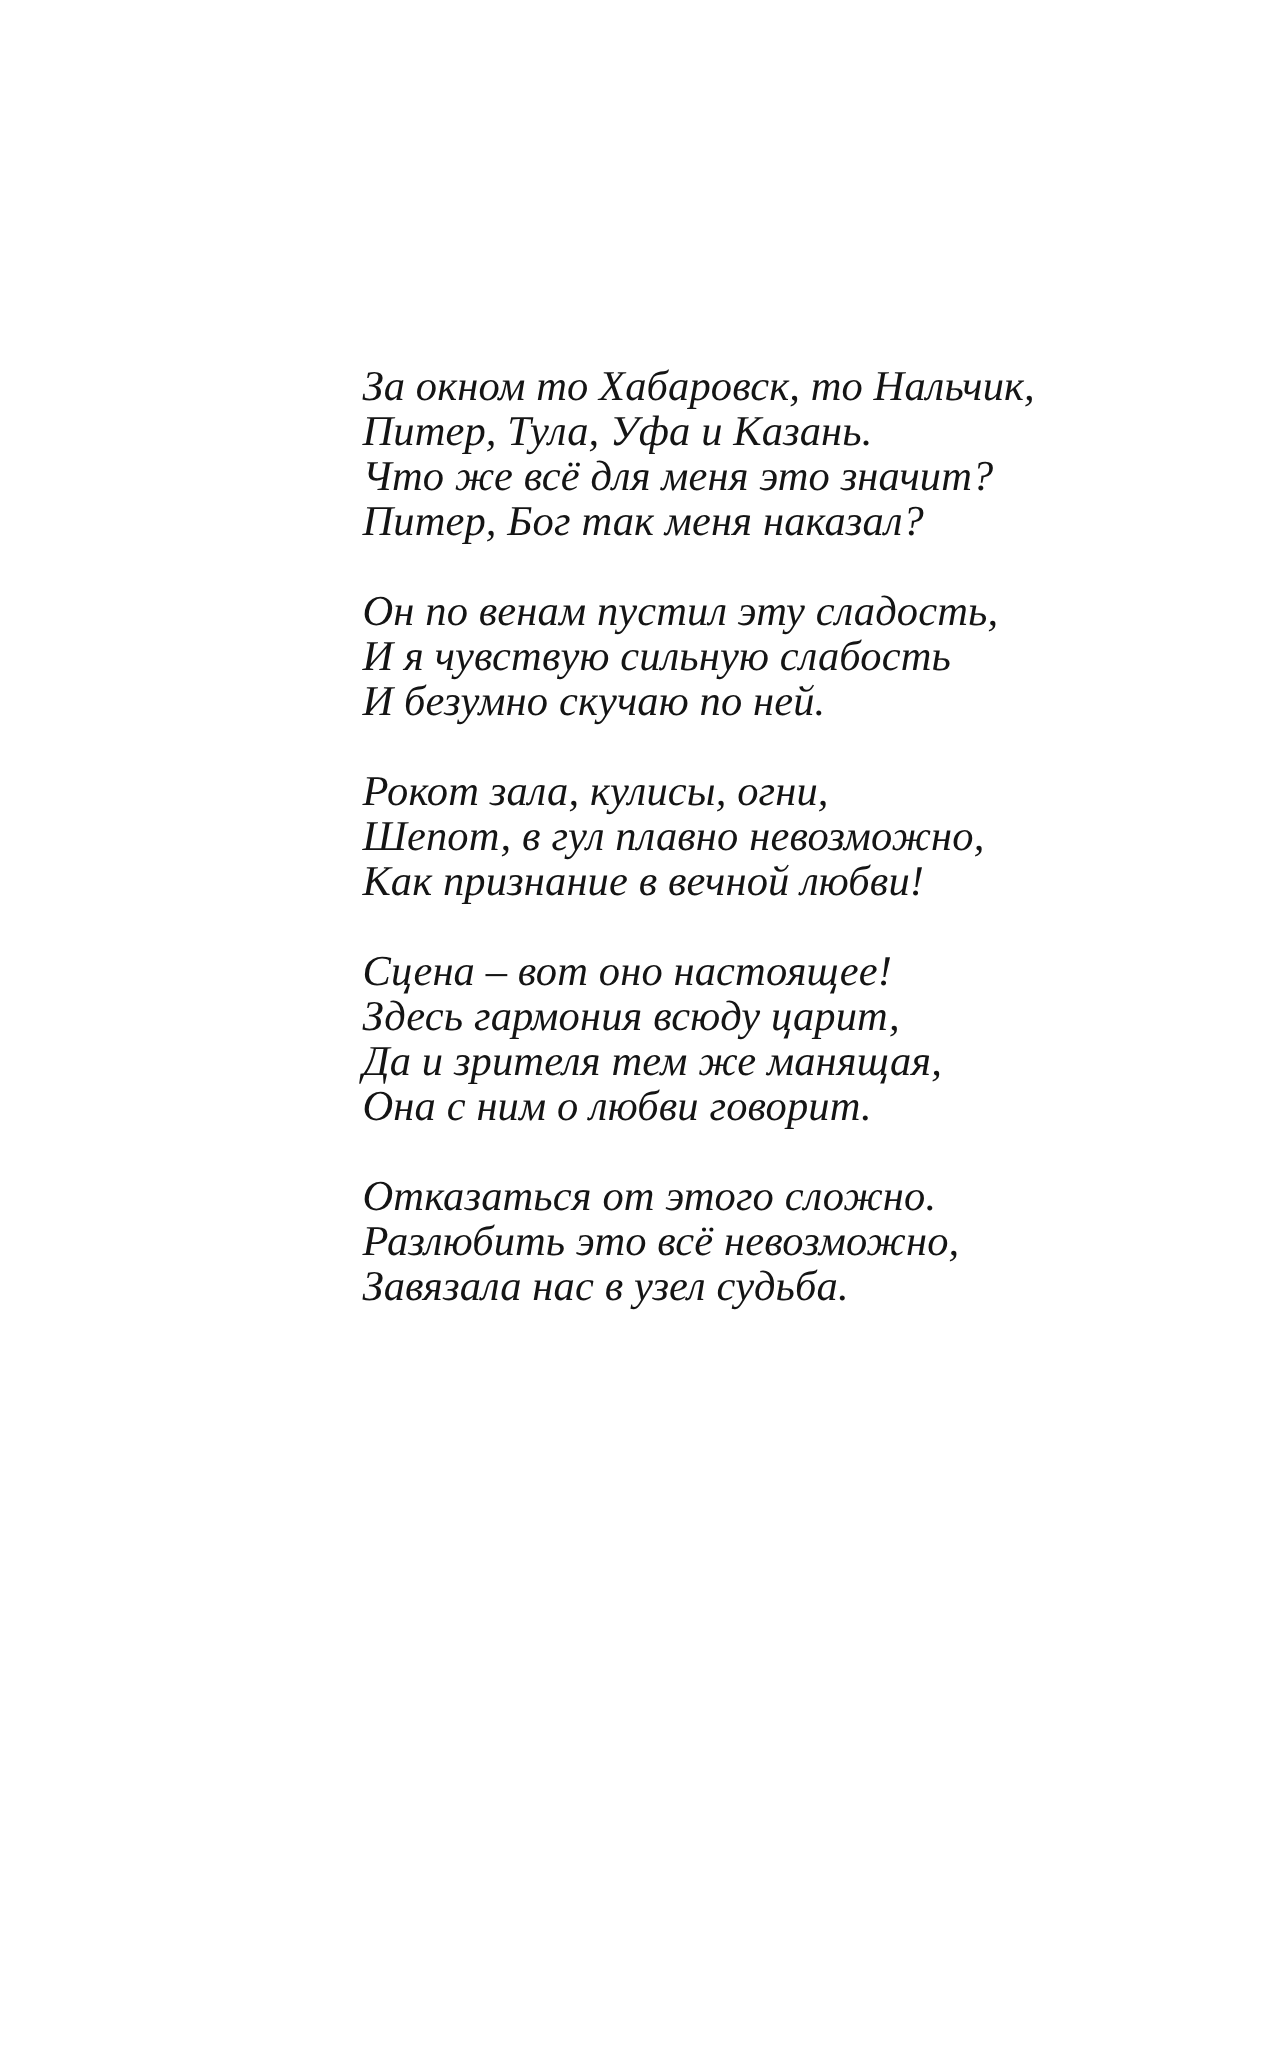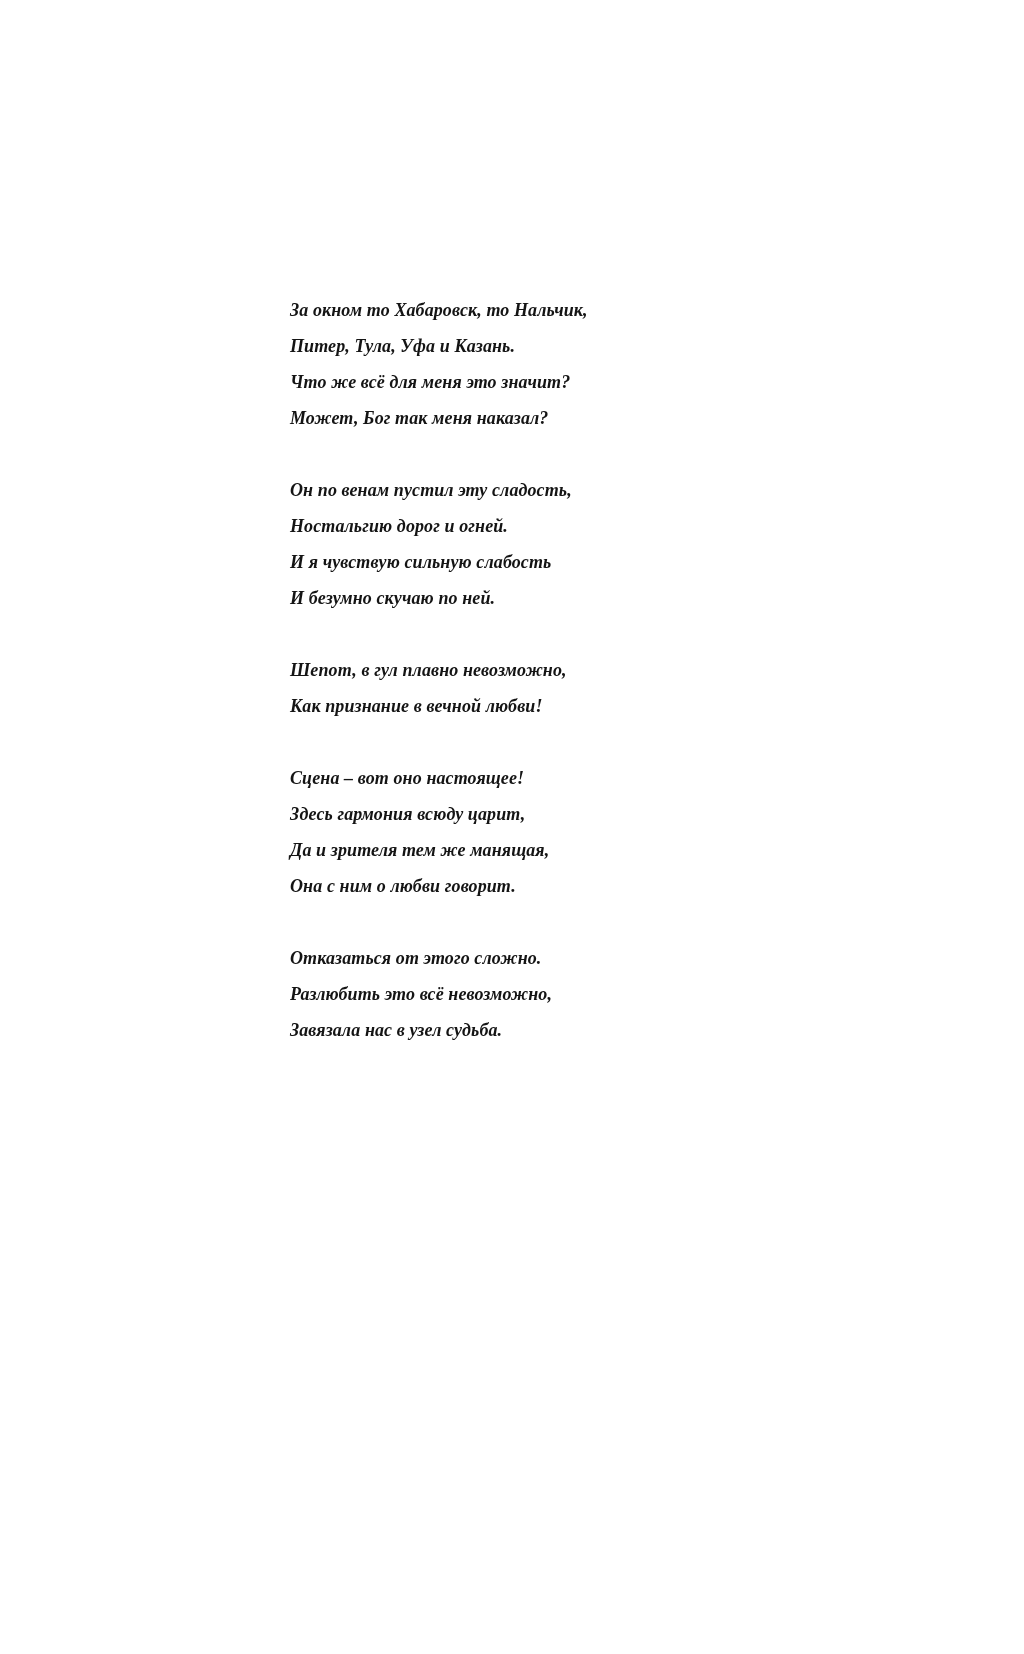--- a/index.html
+++ b/index.html
@@ -31,49 +31,48 @@
 
   .stanza {
     margin: 0 0 36px 0;
   }
   .stanza:last-child {
     margin-bottom: 4px;
   }
 
   .line {
     font-style: italic;
-    font-size: 18px;
+    font-size: 34px;
     line-height: 36px;
     color: #141414;
     white-space: pre;
     letter-spacing: 0.1px;
-    font-weight: bold;
   }
 </style>
 </head>
 <body>
 
 <div id="page">
   <div id="poem">
 
     <div class="stanza">
       <div class="line">За окном то Хабаровск, то Нальчик,</div>
       <div class="line">Питер, Тула, Уфа и Казань.</div>
       <div class="line">Что же всё для меня это значит?</div>
-      <div class="line">Может, Бог так меня наказал?</div>
+      <div class="line">Питер, Бог так меня наказал?</div>
     </div>
 
     <div class="stanza">
       <div class="line">Он по венам пустил эту сладость,</div>
-      <div class="line">Ностальгию дорог и огней.</div>
       <div class="line">И я чувствую сильную слабость</div>
       <div class="line">И безумно скучаю по ней.</div>
     </div>
 
     <div class="stanza">
+      <div class="line">Рокот зала, кулисы, огни,</div>
       <div class="line">Шепот, в гул плавно невозможно,</div>
       <div class="line">Как признание в вечной любви!</div>
     </div>
 
     <div class="stanza">
       <div class="line">Сцена – вот оно настоящее!</div>
       <div class="line">Здесь гармония всюду царит,</div>
       <div class="line">Да и зрителя тем же манящая,</div>
       <div class="line">Она с ним о любви говорит.</div>
     </div>

